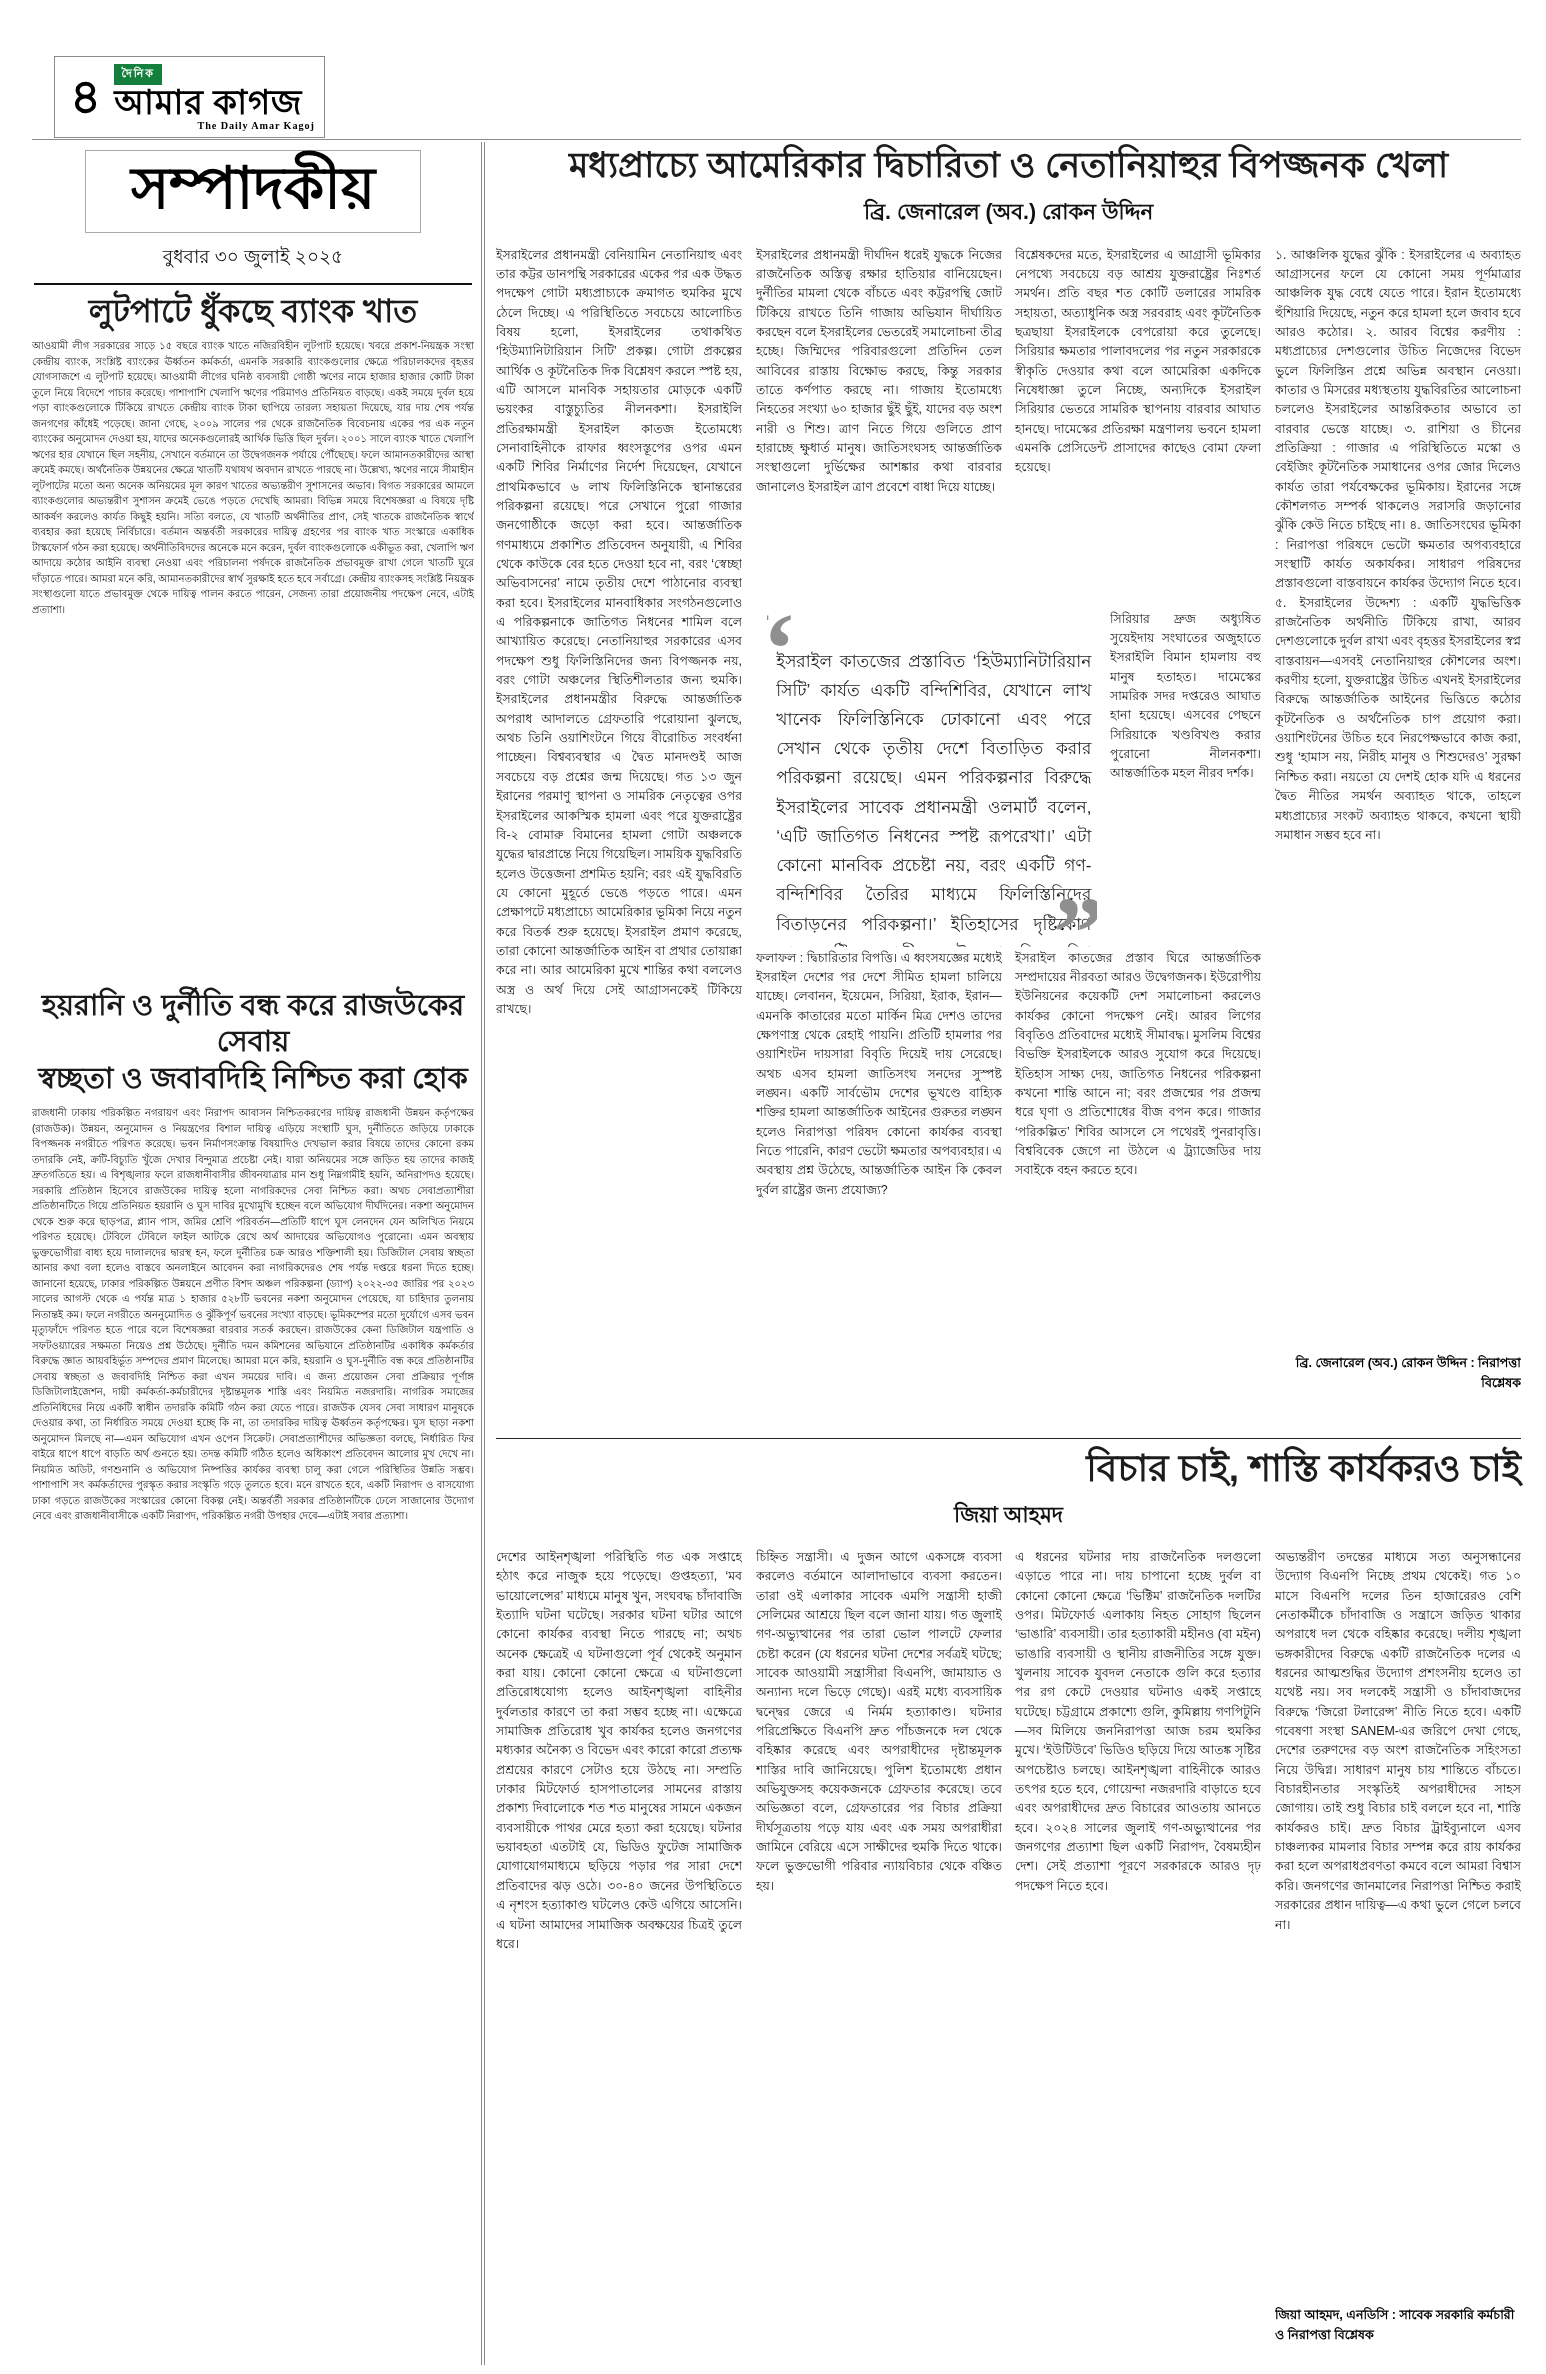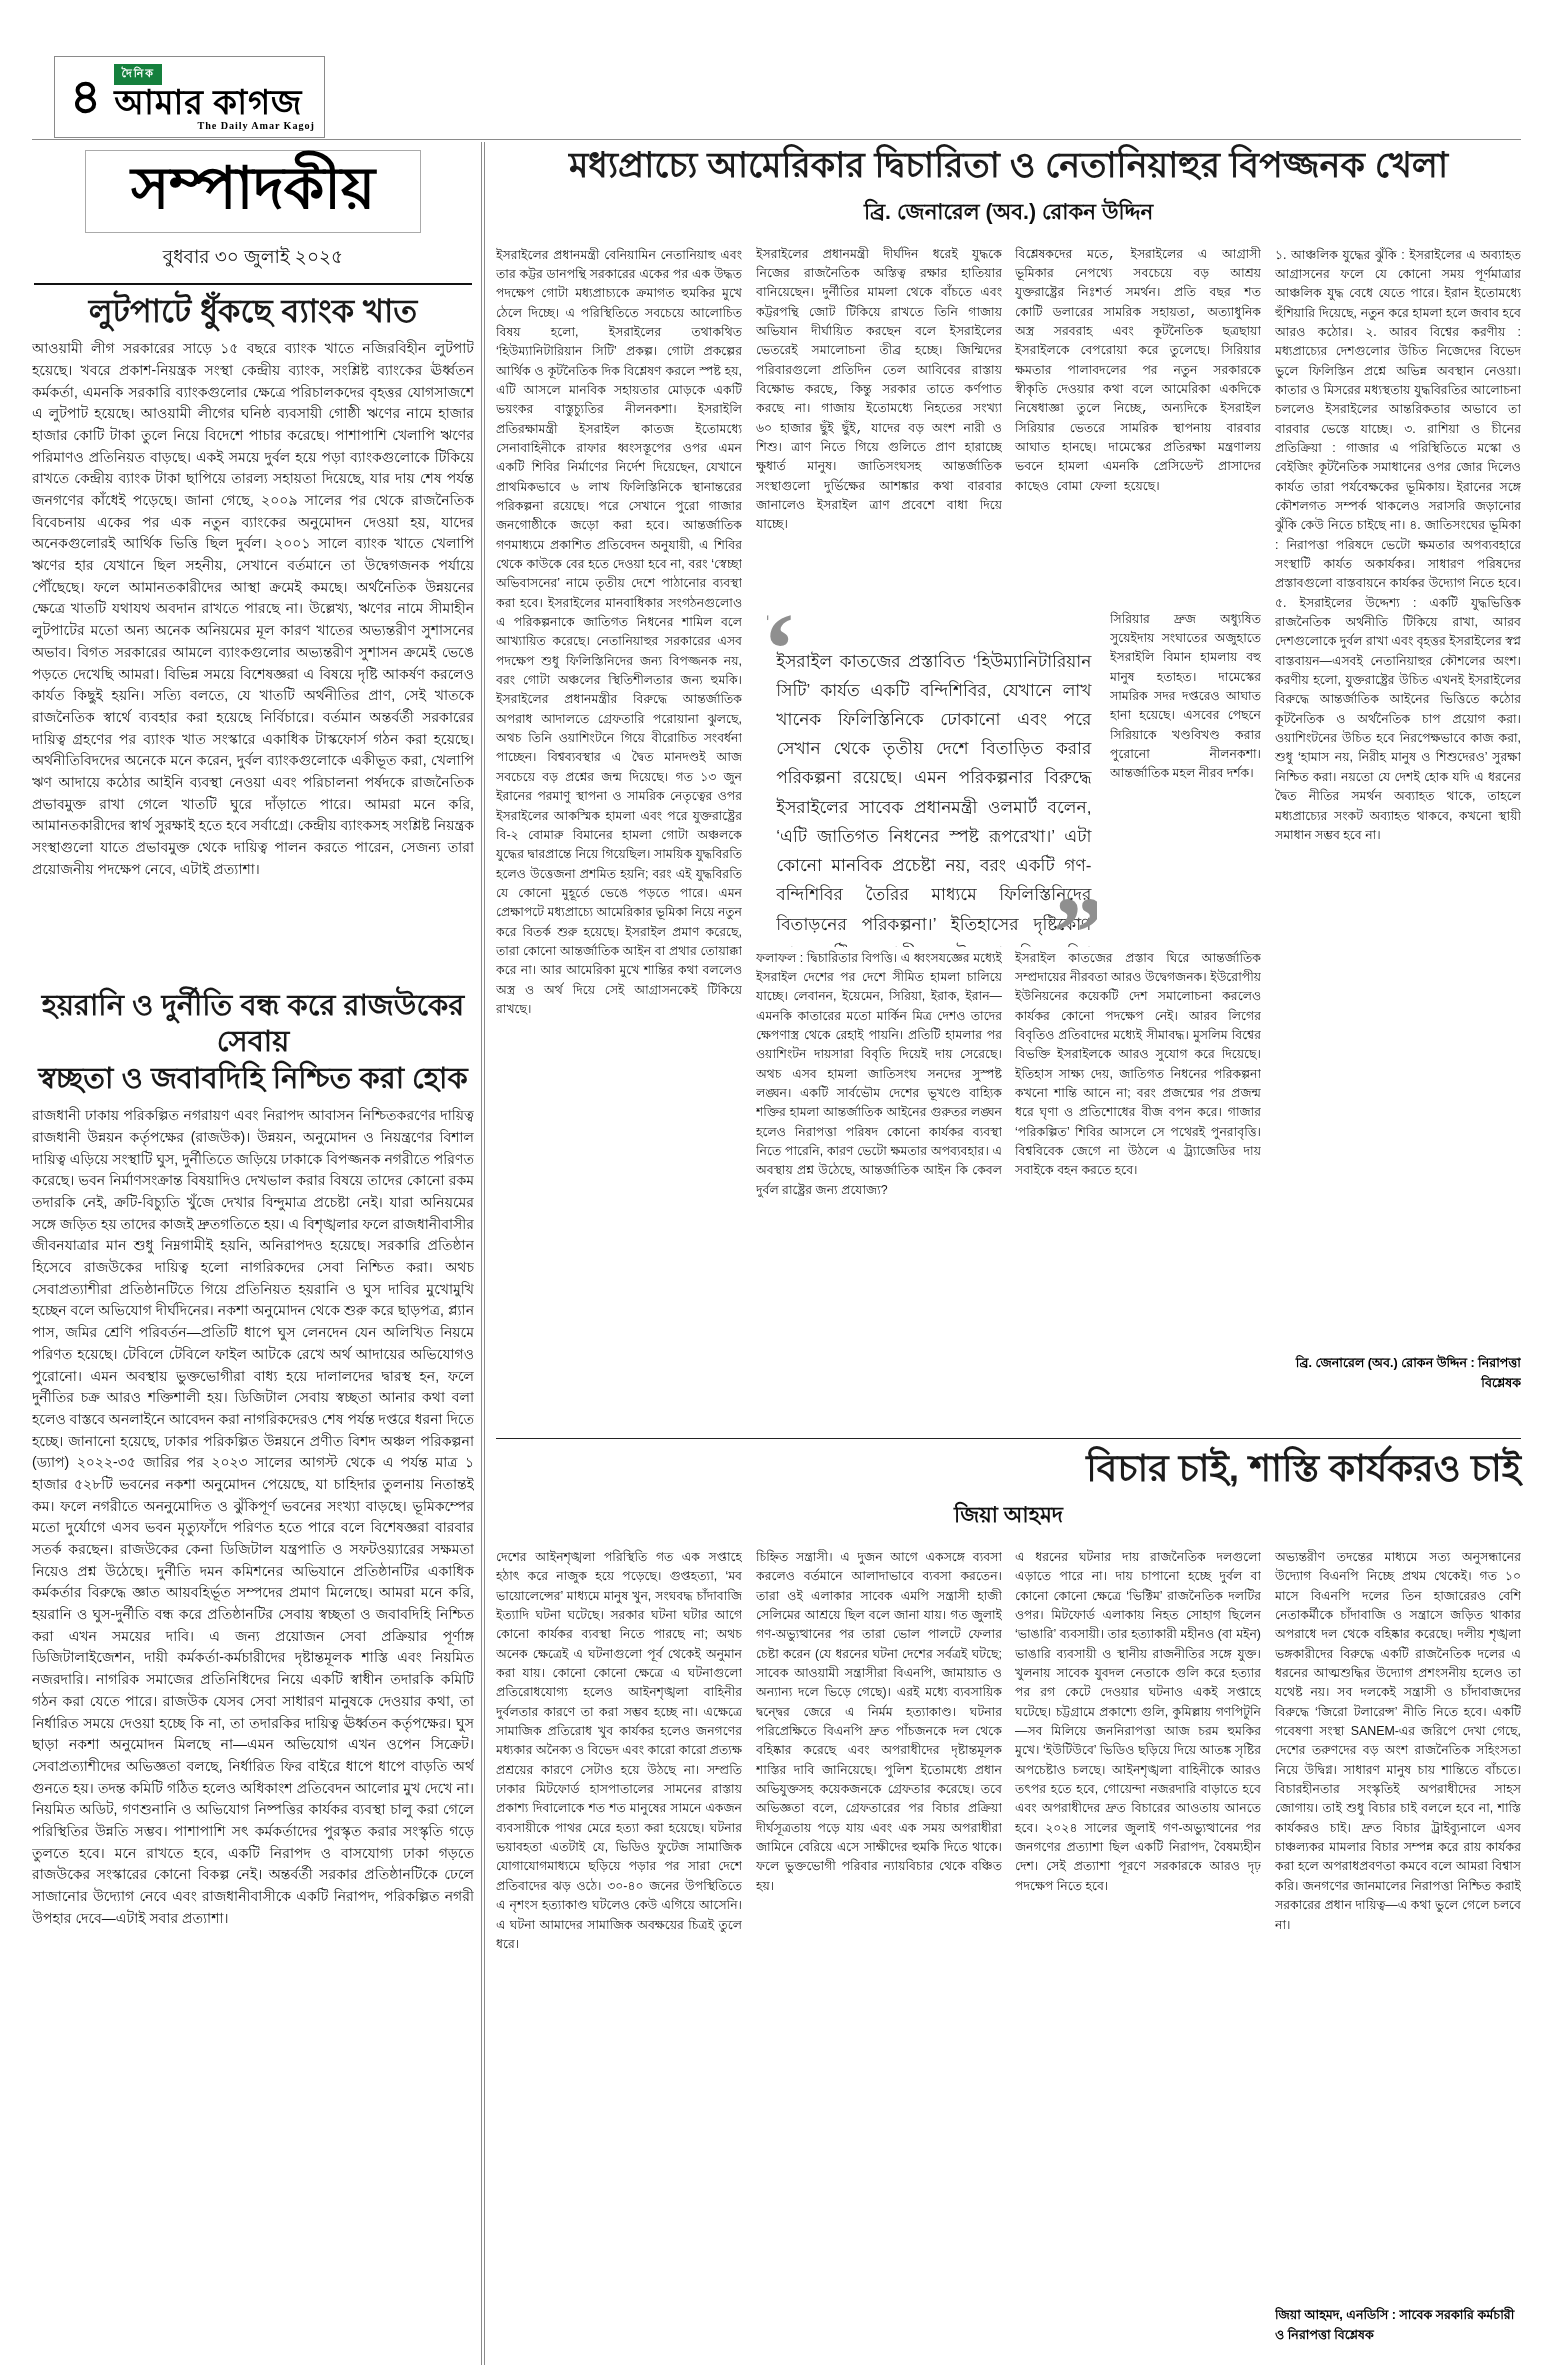--- a/index.html
+++ b/index.html
@@ -44,21 +44,21 @@
   .section-title{
     font-size:58px;font-weight:900;line-height:1.15;color:#000;
     font-family:"Liberation Serif", serif;
   }
   .edit-date{text-align:center;font-size:18.6px;margin-top:9.3px;color:#111;}
   .edit-rule{border-top:2.8px solid #111;margin:9.3px 1.9px 7.4px 1.9px;}
   .edit-head1{
     text-align:center;font-size:32px;font-weight:800;line-height:1.2;margin:0 0 7.4px 0;color:#1a1a1a;
   }
   .edit-body{
-    font-size:14px;line-height:1.55;text-align:justify;color:#161616;
+    font-size:10px;line-height:1.55;text-align:justify;color:#161616;
     overflow:hidden;
   }
   .edit-body.first{height:636px;}
   .edit-body.second{height:1291px;}
   .edit-head2{
     text-align:center;font-size:29px;font-weight:800;line-height:1.25;margin:13px 0 9.3px 0;color:#1a1a1a;
   }
   .edit-head2 span{display:block;}
   
   .opinion{position:absolute;left:496px;top:145px;width:1025px;}
@@ -66,21 +66,21 @@
     text-align:center;font-size:35px;font-weight:800;line-height:1.15;margin:0;color:#1c1c1c;
   }
   .op-byline{text-align:center;font-size:21.3px;font-weight:600;margin:9.3px 0 0 0;color:#111;}
   .op-cols{position:relative;margin-top:15px;height:1148px;}
   .op-col{position:absolute;top:0;width:246px;height:1148px;overflow:hidden;}
   .op-col .txt{font-size:12.4px;line-height:1.56;text-align:justify;color:#161616;}
   .col-a{left:0;}
   .col-b{left:260px;}
   .col-c{left:519px;}
   .col-d{left:779px;display:flex;flex-direction:column;}
-  .seg-top{height:364px;overflow:hidden;font-family:Liberation Mono, monospace;}
+  .seg-top{height:364px;overflow:hidden;}
   .seg-gap{height:339px;}
   .seg-bottom{height:443px;overflow:hidden;}
   .seg-midrow{height:339px;display:flex;}
   .seg-mid-spacer{width:95px;flex:none;}
   .seg-mid-txt{flex:1;overflow:hidden;}
   .col-d .txt{flex:1;overflow:hidden;}
   .op-signature{font-size:12.6px;font-weight:bold;margin-top:5.6px;color:#000;text-align:right;}
   
   .pull-quote{
     position:absolute;left:271px;top:369px;width:330px;height:332px;background:#fff;

